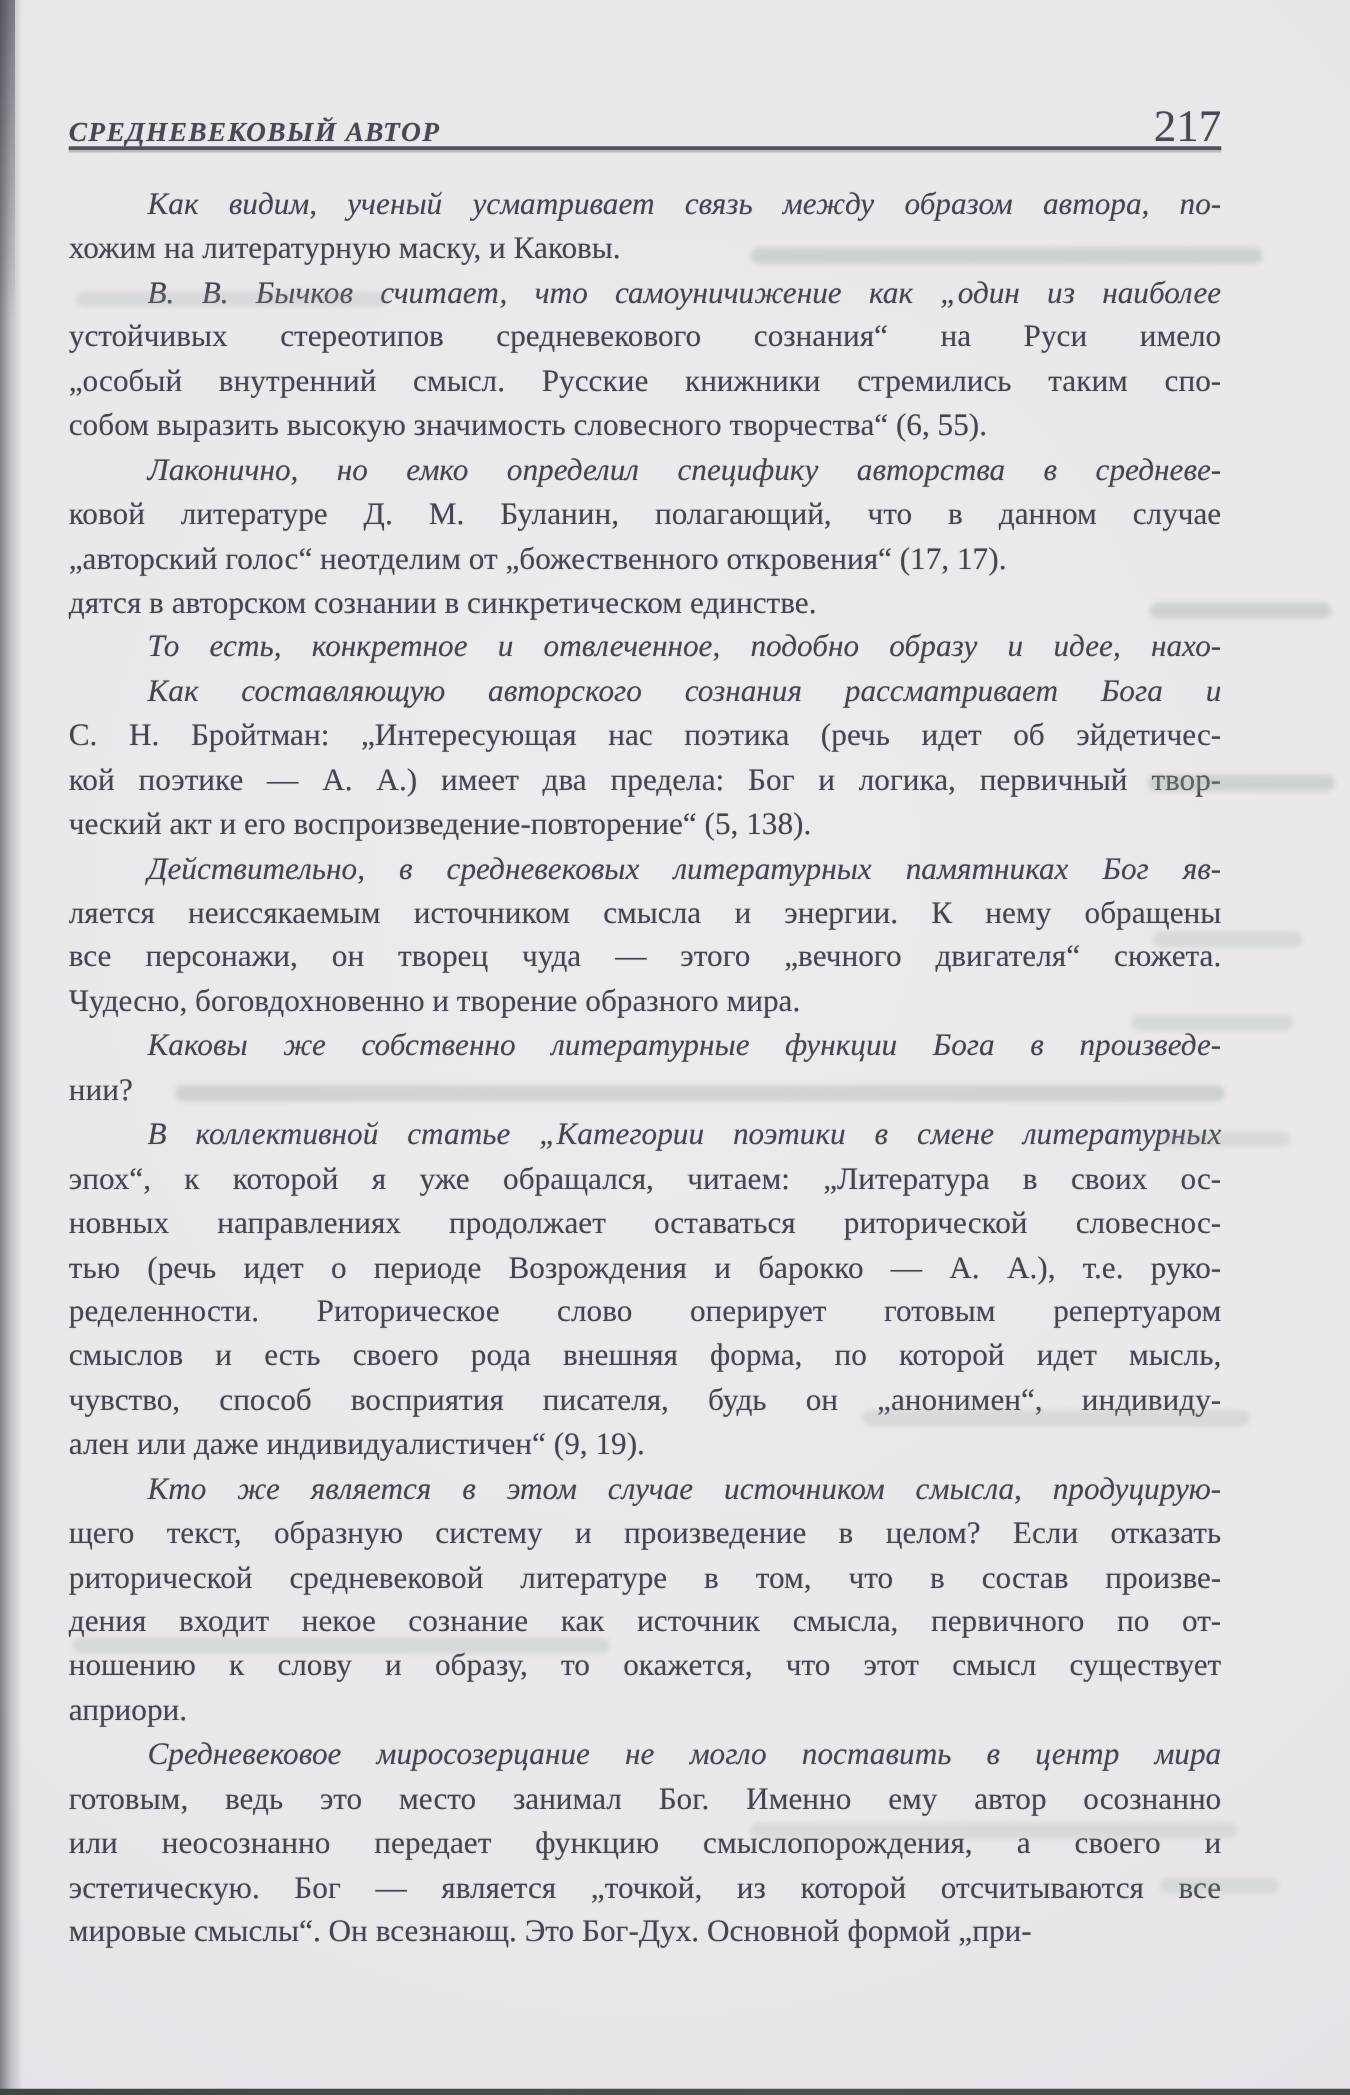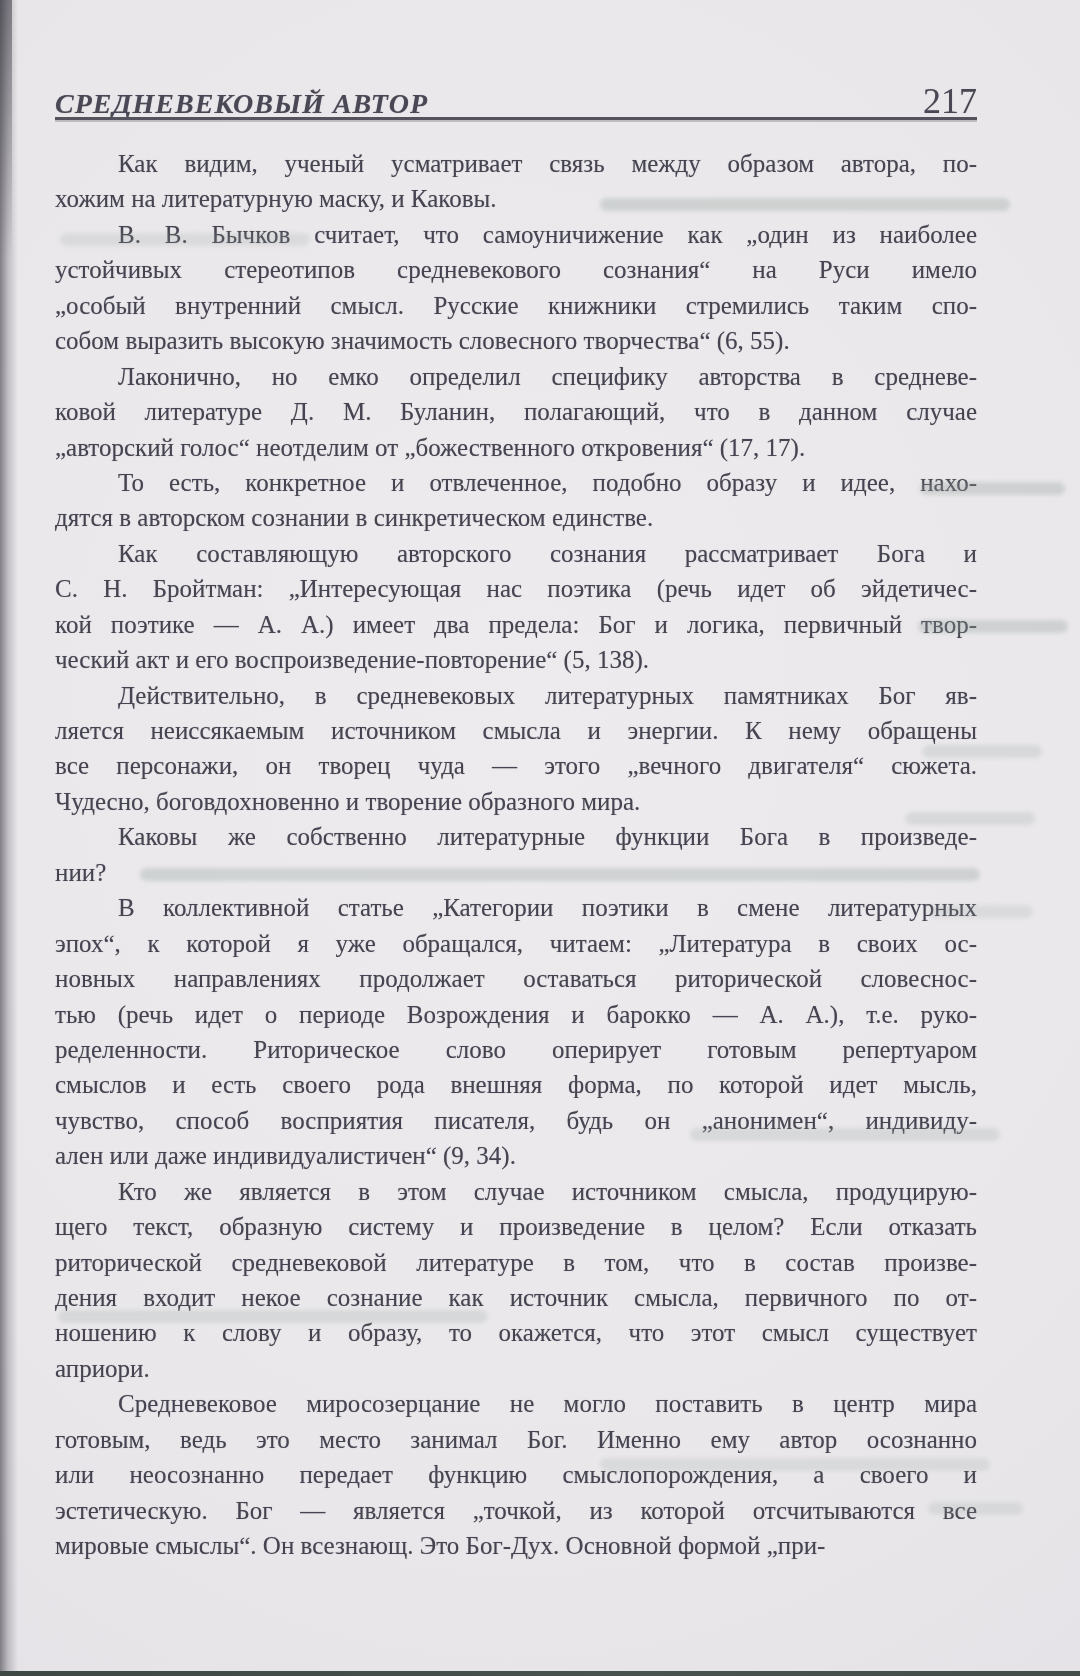--- a/index.html
+++ b/index.html
@@ -22,21 +22,21 @@
   }
   .bottom-edge{
     position:absolute;left:0;bottom:0;width:100%;height:5px;
     background:linear-gradient(to right, #3f4745, #4a5250 60%, #454d4b);
   }
   .running-head{
     position:absolute;left:55px;right:103px;top:80px;
     display:flex;justify-content:space-between;align-items:baseline;
   }
   .running-head .title{
-    font-style:italic;font-weight:bold;font-size:28px;letter-spacing:1px;color:#4a4854;
+    font-style:italic;font-weight:bold;font-size:22px;letter-spacing:1px;color:#4a4854;
     text-shadow:0 0 1px rgba(70,68,80,.3);
   }
   .running-head .pageno{
     font-size:36px;color:#4a4854;text-shadow:0 0 1px rgba(70,68,80,.3);
   }
   .header-rule{
     position:absolute;left:55px;top:117px;width:922px;height:3px;
     background:#54525c;
     box-shadow:0 2px 0 rgba(84,82,92,.30);
   }
@@ -46,21 +46,21 @@
     text-shadow:0 0 1px rgba(70,68,80,.35);
   }
   .para{margin:0;}
   .line{
     text-align:justify;
     -moz-text-align-last:justify;
     text-align-last:justify;
     height:35.45px;overflow:visible;white-space:normal;
   }
   .line.last{text-align-last:left;-moz-text-align-last:left;}
-  .line.first{text-indent:63px;}
+  .line.first{text-indent:63px;font-style:italic;}
   .bleed{
     position:absolute;height:13px;border-radius:7px;
     background:rgba(150,163,155,.32);
     filter:blur(2.2px);
   }
 </style>
 </head>
 <body>
 
 <div class="page">
@@ -84,22 +84,22 @@
         <div class="line">устойчивых стереотипов средневекового сознания“ на Руси имело</div>
         <div class="line">„особый внутренний смысл. Русские книжники стремились таким спо-</div>
         <div class="line last">собом выразить высокую значимость словесного творчества“ (6, 55).</div>
       </div>
       <div class="para">
         <div class="line first">Лаконично, но емко определил специфику авторства в средневе-</div>
         <div class="line">ковой литературе Д. М. Буланин, полагающий, что в данном случае</div>
         <div class="line last">„авторский голос“ неотделим от „божественного откровения“ (17, 17).</div>
       </div>
       <div class="para">
+        <div class="line last">дятся в авторском сознании в синкретическом единстве.</div>
         <div class="line first">То есть, конкретное и отвлеченное, подобно образу и идее, нахо-</div>
-        <div class="line last">дятся в авторском сознании в синкретическом единстве.</div>
       </div>
       <div class="para">
         <div class="line first">Как составляющую авторского сознания рассматривает Бога и</div>
         <div class="line">С. Н. Бройтман: „Интересующая нас поэтика (речь идет об эйдетичес-</div>
         <div class="line">кой поэтике — А. А.) имеет два предела: Бог и логика, первичный твор-</div>
         <div class="line last">ческий акт и его воспроизведение-повторение“ (5, 138).</div>
       </div>
       <div class="para">
         <div class="line first">Действительно, в средневековых литературных памятниках Бог яв-</div>
         <div class="line">ляется неиссякаемым источником смысла и энергии. К нему обращены</div>
@@ -111,21 +111,21 @@
         <div class="line last">нии?</div>
       </div>
       <div class="para">
         <div class="line first">В коллективной статье „Категории поэтики в смене литературных</div>
         <div class="line">эпох“, к которой я уже обращался, читаем: „Литература в своих ос-</div>
         <div class="line">новных направлениях продолжает оставаться риторической словеснос-</div>
         <div class="line">тью (речь идет о периоде Возрождения и барокко — А. А.), т.е. руко-</div>
         <div class="line">ределенности. Риторическое слово оперирует готовым репертуаром</div>
         <div class="line">смыслов и есть своего рода внешняя форма, по которой идет мысль,</div>
         <div class="line">чувство, способ восприятия писателя, будь он „анонимен“, индивиду-</div>
-        <div class="line last">ален или даже индивидуалистичен“ (9, 34).</div>
+        <div class="line last">ален или даже индивидуалистичен“ (9, 19).</div>
       </div>
       <div class="para">
         <div class="line first">Кто же является в этом случае источником смысла, продуцирую-</div>
         <div class="line">щего текст, образную систему и произведение в целом? Если отказать</div>
         <div class="line">риторической средневековой литературе в том, что в состав произве-</div>
         <div class="line">дения входит некое сознание как источник смысла, первичного по от-</div>
         <div class="line">ношению к слову и образу, то окажется, что этот смысл существует</div>
         <div class="line last">априори.</div>
       </div>
       <div class="para">

